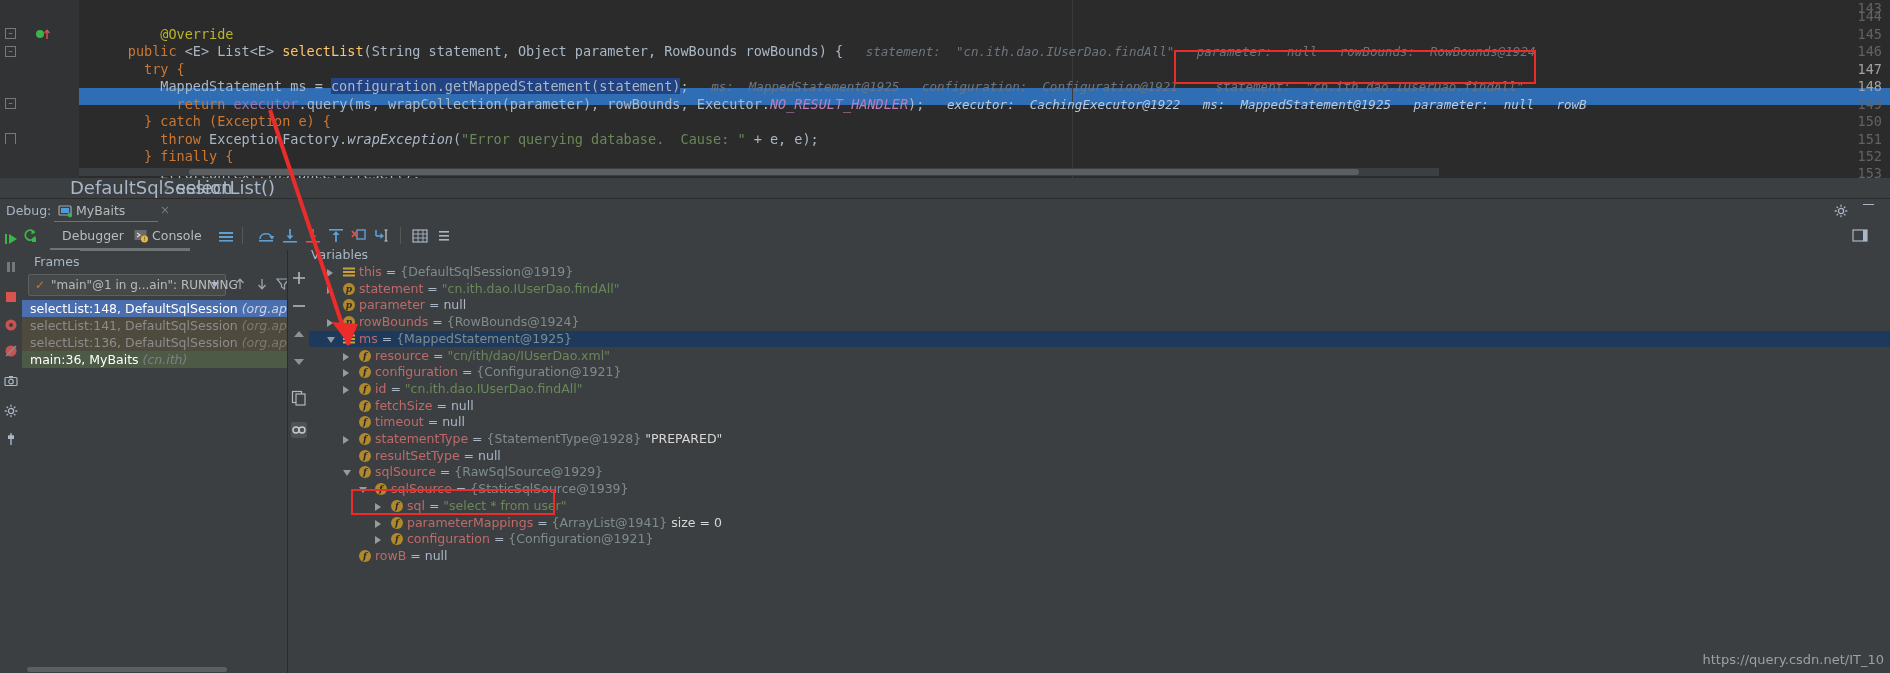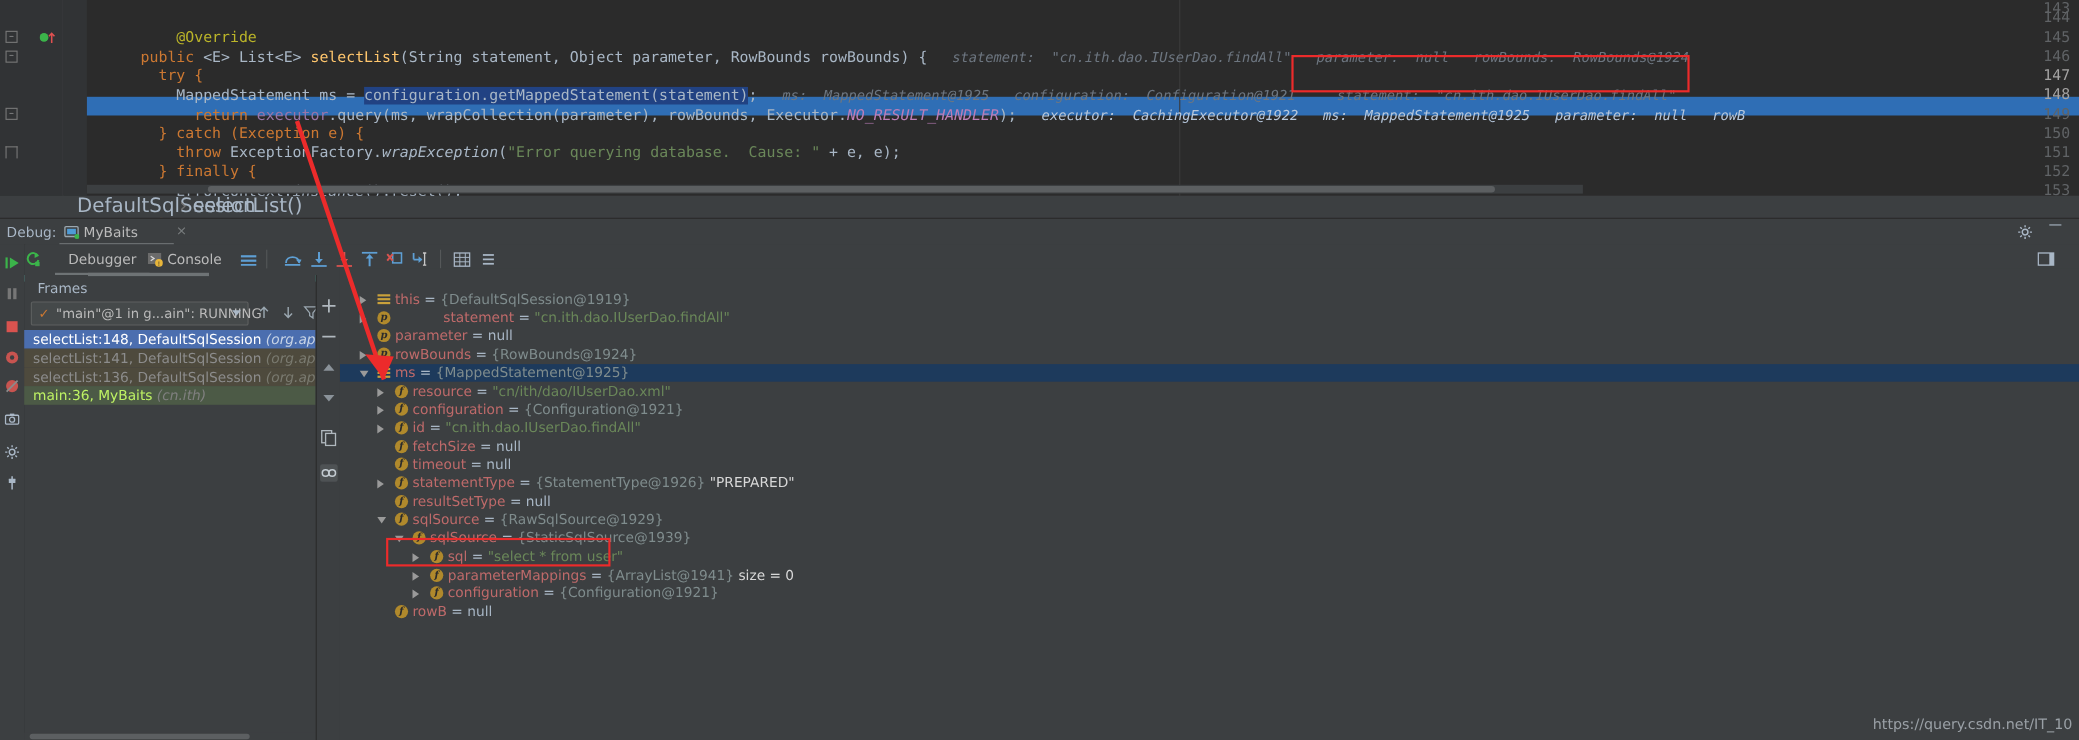--- a/index.html
+++ b/index.html
@@ -62,21 +62,21 @@
   #framespanel{position:absolute;left:22px;top:250px;width:265px;height:423px;background:#3c3f41;}
   #frameshdr{position:absolute;left:0;top:0;width:265px;height:22px;}
   #frameshdr .t{position:absolute;left:12px;top:4px;font-size:12.5px;color:#a9b7c6;}
   #framescroll{position:absolute;left:58px;top:-2px;width:110px;height:3px;background:#6e7375;}
   #threadsel{position:absolute;left:6px;top:24px;width:196px;height:20px;background:#45494a;border:1px solid #5e6060;border-radius:2px;}
   #threadsel .ttxt{position:absolute;left:22px;top:3px;font-size:12px;color:#bbbbbb;white-space:nowrap;}
   #threadsel .chk{position:absolute;left:6px;top:3px;color:#cc7832;font-size:12px;}
   #threadsel .caret{position:absolute;right:6px;top:7px;width:0;height:0;border-left:4px solid transparent;border-right:4px solid transparent;border-top:5px solid #a9b7c6;}
   .fr-btn{position:absolute;top:26px;width:16px;height:16px;}
   .frameitem{position:absolute;left:0;width:265px;height:17px;font-size:12.5px;line-height:17px;white-space:nowrap;overflow:hidden;}
-  .frameitem .m{color:#bef264;}
+  .frameitem .m{color:#ffffff;}
   .frameitem .pkg{color:#808080;font-style:italic;}
   .frameitem.sel{background:#4b6eaf;}
   .frameitem.sel .m{color:#ffffff;}
   .frameitem.sel .pkg{color:#c8d4e6;font-style:italic;}
   .frameitem.lib{background:#4e4a3d;}
   .frameitem.lib .m{color:#8c8c8c;}
   .frameitem.lib .pkg{color:#7a7a70;font-style:italic;}
   .frameitem.usr{background:#4c5a46;}
 
   #midrail{position:absolute;left:287px;top:250px;width:22px;height:423px;background:#3c3f41;border-left:1px solid #2b2b2b;border-right:1px solid #2b2b2b;}
@@ -454,34 +454,37 @@
   </span>
   <span class="midicon" style="top:172px;background:#4e5254;border-radius:2px">
     <svg width="16" height="16" viewBox="0 0 16 16">
         <circle cx="5" cy="8" r="3" fill="none" stroke="#c3cbd1" stroke-width="1.4"></circle>
         <circle cx="11" cy="8" r="3" fill="none" stroke="#c3cbd1" stroke-width="1.4"></circle>
       </svg>
   </span>
 </div>
 
 <div id="varspanel">
+  <div id="varshdr">
+    <span class="t">Variables</span>
+  </div>
   <div id="varslist">
       <div class="vrow" style="top: 0px;">
         <span class="arrow closed" style="left: 18px;"></span>
         <span class="vicon localvar" style="left: 34px;"><svg width="12" height="12" viewBox="0 0 12 12">
             <rect x="0" y="1.5" width="12" height="2" fill="#c9a13b"></rect>
             <rect x="0" y="5" width="12" height="2" fill="#c9a13b"></rect>
             <rect x="0" y="8.5" width="12" height="2" fill="#c9a13b"></rect>
           </svg></span>
         <span style="position: absolute; left: 50px;"><span class="vname" style="position: static;">this</span><span class="veq"> = </span><span class="vobj">{DefaultSqlSession@1919}</span></span>
       </div>
       <div class="vrow" style="top: 16.7px;">
         <span class="arrow closed" style="left: 18px;"></span>
         <span class="vicon" style="left: 34px;">p</span>
-        <span style="position: absolute; left: 50px;"><span class="vname" style="position: static; margin-left: 44px;">statement</span><span class="veq"> = </span><span class="vstr">"cn.ith.dao.IUserDao.findAll"</span></span>
+        <span style="position: absolute; left: 50px;"><span class="vname" style="position: static;">statement</span><span class="veq"> = </span><span class="vstr">"cn.ith.dao.IUserDao.findAll"</span></span>
       </div>
       <div class="vrow" style="top: 33.4px;">
         <span class="vicon" style="left: 34px;">p</span>
         <span style="position: absolute; left: 50px;"><span class="vname" style="position: static;">parameter</span><span class="veq"> = </span><span class="vnull">null</span></span>
       </div>
       <div class="vrow" style="top: 50.1px;">
         <span class="arrow closed" style="left: 18px;"></span>
         <span class="vicon" style="left: 34px;">p</span>
         <span style="position: absolute; left: 50px;"><span class="vname" style="position: static;">rowBounds</span><span class="veq"> = </span><span class="vobj">{RowBounds@1924}</span></span>
       </div>
@@ -513,21 +516,21 @@
         <span class="vicon" style="left: 50px;">f</span>
         <span style="position: absolute; left: 66px;"><span class="vname" style="position: static;">fetchSize</span><span class="veq"> = </span><span class="vnull">null</span></span>
       </div>
       <div class="vrow" style="top: 150.3px;">
         <span class="vicon" style="left: 50px;">f</span>
         <span style="position: absolute; left: 66px;"><span class="vname" style="position: static;">timeout</span><span class="veq"> = </span><span class="vnull">null</span></span>
       </div>
       <div class="vrow" style="top: 167px;">
         <span class="arrow closed" style="left: 34px;"></span>
         <span class="vicon" style="left: 50px;">f</span>
-        <span style="position: absolute; left: 66px;"><span class="vname" style="position: static;">statementType</span><span class="veq"> = </span><span class="vobj">{StatementType@1926}</span><span class="vquoted">  "PREPARED"</span></span>
+        <span style="position: absolute; left: 66px;"><span class="vname" style="position: static;">statementType</span><span class="veq"> = </span><span class="vobj">{StatementType@1928}</span><span class="vquoted">  "PREPARED"</span></span>
       </div>
       <div class="vrow" style="top: 183.7px;">
         <span class="vicon" style="left: 50px;">f</span>
         <span style="position: absolute; left: 66px;"><span class="vname" style="position: static;">resultSetType</span><span class="veq"> = </span><span class="vnull">null</span></span>
       </div>
       <div class="vrow" style="top: 200.4px;">
         <span class="arrow open" style="left: 34px;"></span>
         <span class="vicon" style="left: 50px;">f</span>
         <span style="position: absolute; left: 66px;"><span class="vname" style="position: static;">sqlSource</span><span class="veq"> = </span><span class="vobj">{RawSqlSource@1929}</span></span>
       </div>

